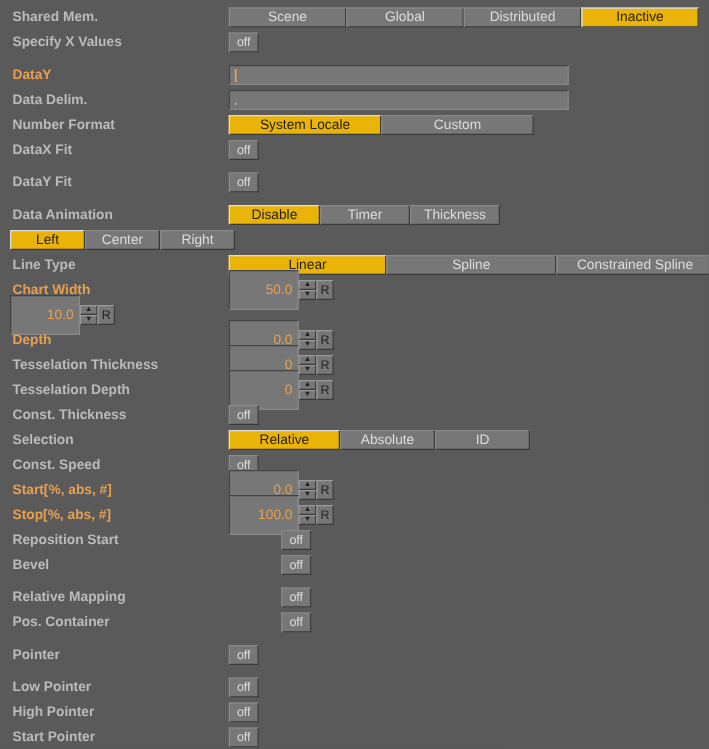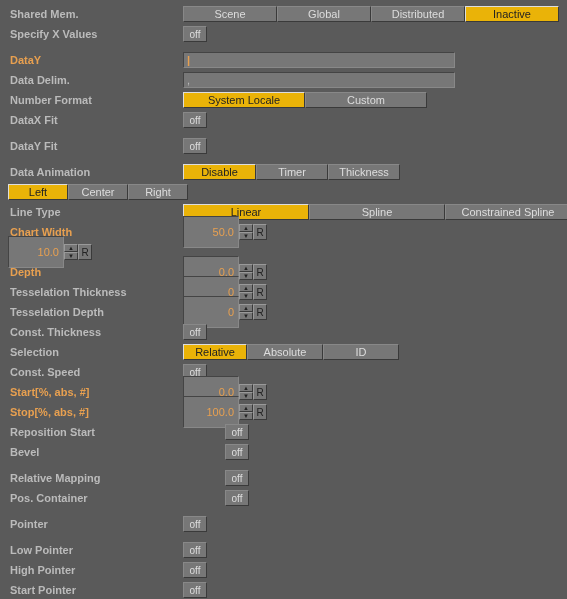--- a/index.html
+++ b/index.html
@@ -257,21 +257,21 @@
 </div>
 
 <div class="row">
   <div class="label">Const. Thickness</div>
   <div class="toggle">off</div>
 </div>
 
 <div class="row">
   <div class="label">Selection</div>
   <div class="controls">
-    <div class="btn selected" style="width:64px">Relative</div>
+    <div class="btn selected" style="width:89px">Relative</div>
     <div class="btn" style="width:76px">Absolute</div>
     <div class="btn" style="width:76px">ID</div>
   </div>
 </div>
 
 <div class="row">
   <div class="label">Const. Speed</div>
   <div class="toggle">off</div>
 </div>
 

